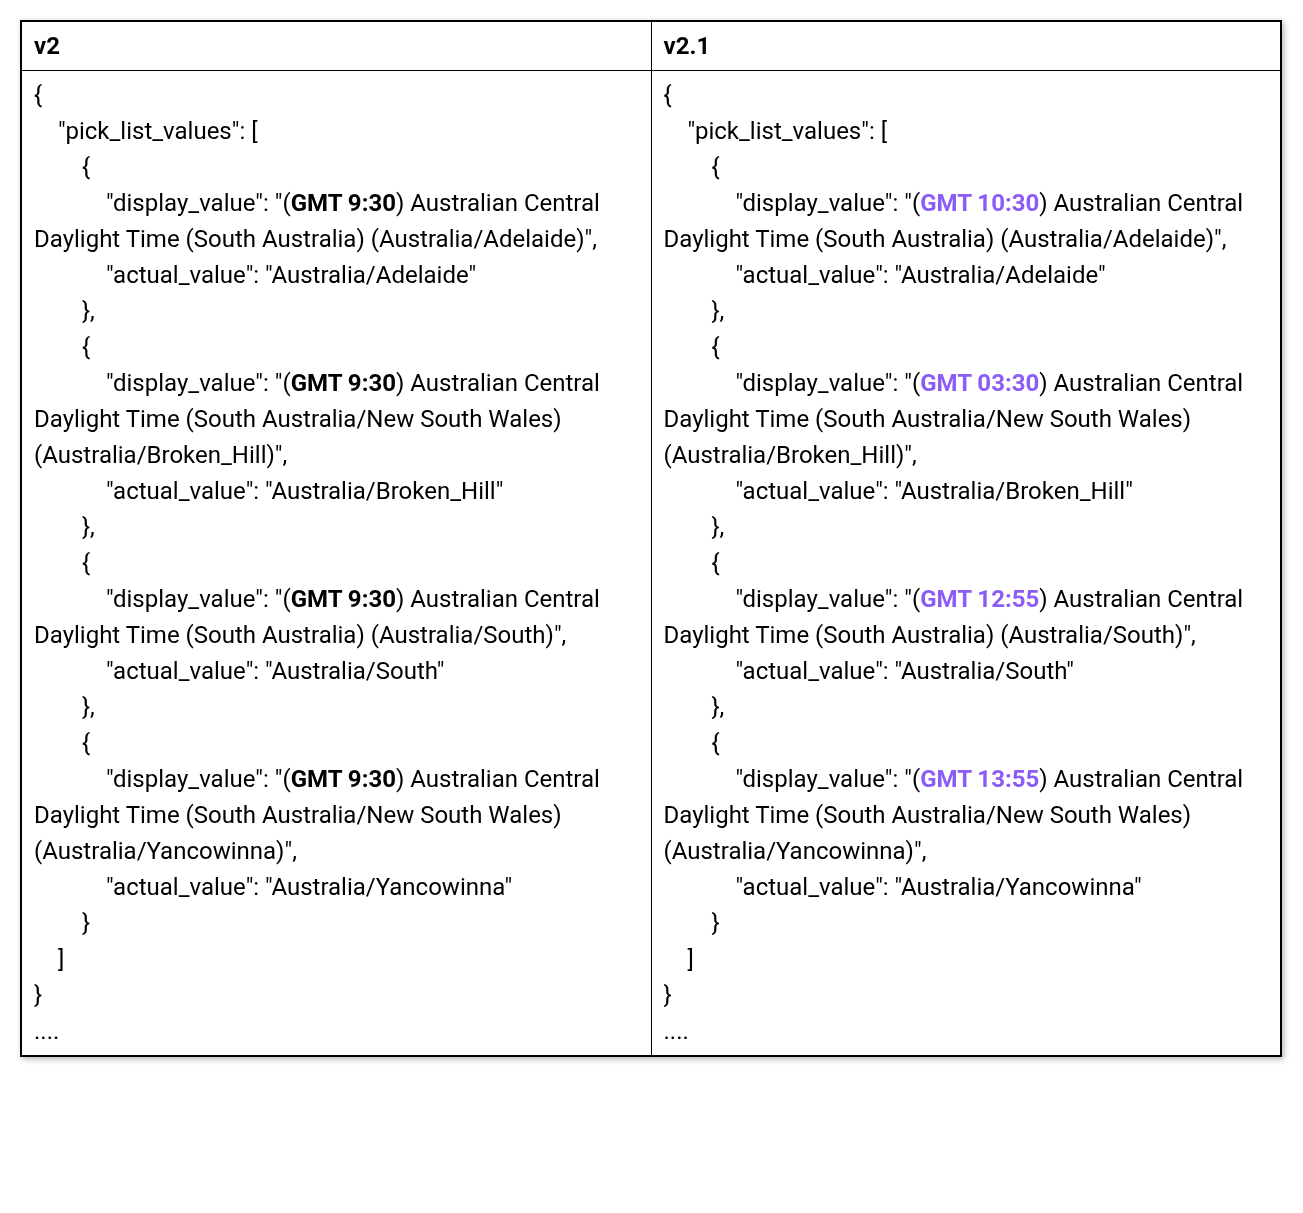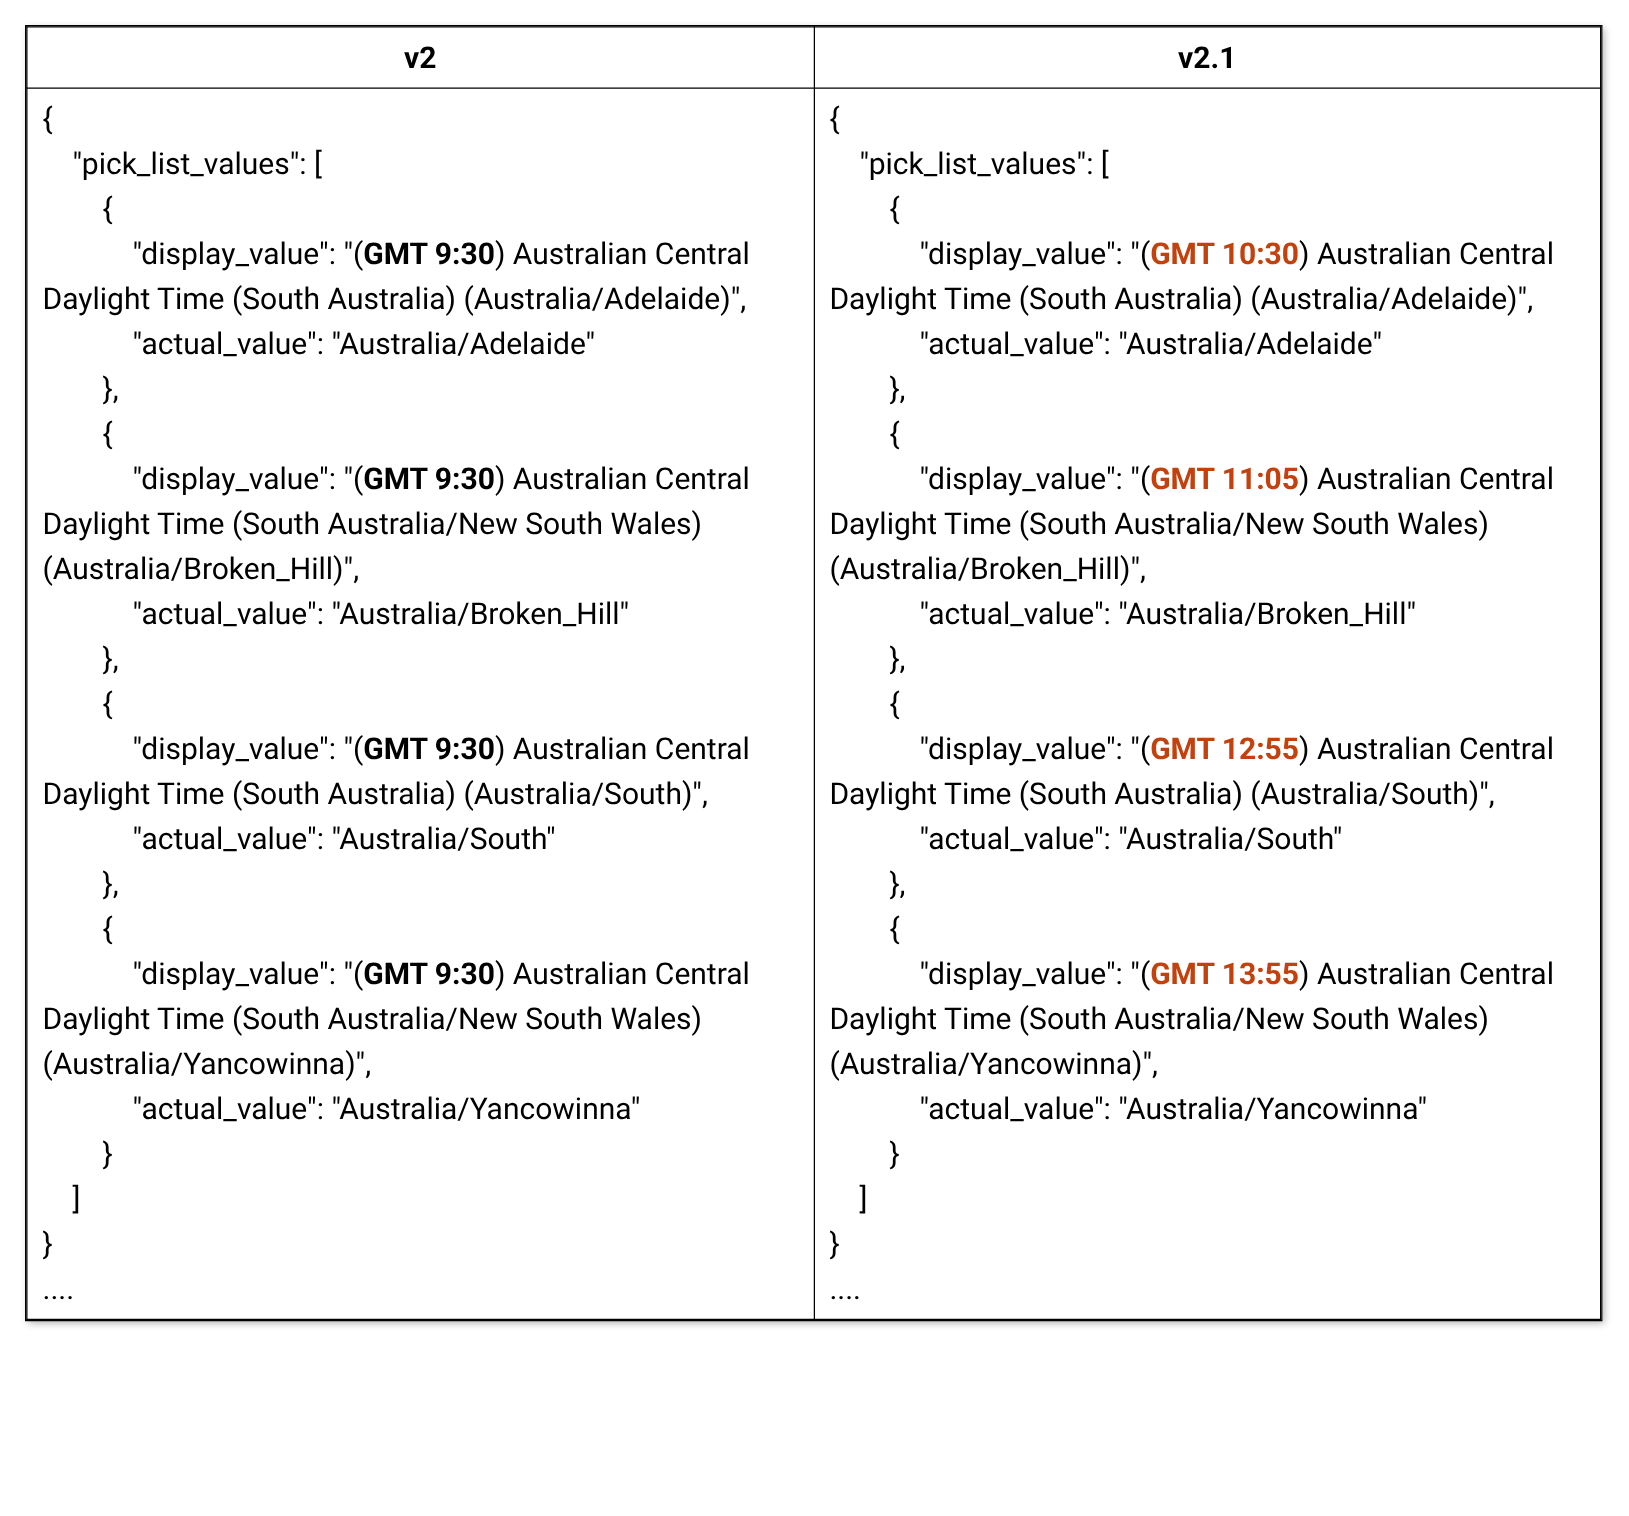--- a/index.html
+++ b/index.html
@@ -19,42 +19,42 @@
       table-layout: fixed;
     }
     th, td {
       border: 1px solid #000;
       padding: 6px 12px;
       vertical-align: top;
       font-size: 24px;
       line-height: 1.5;
     }
     th {
-      text-align: center;
+      text-align: left;
       font-weight: 700;
     }
     td {
       font-weight: 400;
     }
     .code-block {
       font-family: -apple-system, BlinkMacSystemFont, "Segoe UI", Roboto, Helvetica, Arial, sans-serif;
       white-space: normal;
       word-wrap: break-word;
     }
     .line { display: block; }
     .ind1 { padding-left: 1em; }
     .ind2 { padding-left: 2em; }
     .ind3 { padding-left: 3em; }
     .wrap3b {
       text-indent: 0;
       padding-left: 0;
       display: block;
     }
     .bold { font-weight: 700; margin-top: 37px; }
-    .hl { color: #c2410c; font-weight: 700; }
+    .hl { color: #8b5cf6; font-weight: 700; }
   </style>
 </head>
 <body>
 
 <div class="table-wrapper">
 <table>
   <thead>
     <tr>
       <th>v2</th>
       <th>v2.1</th>
@@ -96,21 +96,21 @@
         <div class="code-block">
           <span class="line">{</span>
           <span class="line ind1">"pick_list_values": [</span>
 
           <span class="line ind2">{</span>
           <span class="wrap3b"><span style="padding-left:3em"></span><span>"display_value": "(</span><span class="hl">GMT 10:30</span><span>) Australian Central Daylight Time (South Australia) (Australia/Adelaide)",</span></span>
           <span class="line ind3"><span>"actual_value": "</span><span>Australia/Adelaide</span><span>"</span></span>
           <span class="line ind2">},</span>
 
           <span class="line ind2">{</span>
-          <span class="wrap3b"><span style="padding-left:3em"></span><span>"display_value": "(</span><span class="hl">GMT 11:05</span><span>) Australian Central Daylight Time (South Australia/New South Wales) (Australia/Broken_Hill)",</span></span>
+          <span class="wrap3b"><span style="padding-left:3em"></span><span>"display_value": "(</span><span class="hl">GMT 03:30</span><span>) Australian Central Daylight Time (South Australia/New South Wales) (Australia/Broken_Hill)",</span></span>
           <span class="line ind3"><span>"actual_value": "</span><span>Australia/Broken_Hill</span><span>"</span></span>
           <span class="line ind2">},</span>
 
           <span class="line ind2">{</span>
           <span class="wrap3b"><span style="padding-left:3em"></span><span>"display_value": "(</span><span class="hl">GMT 12:55</span><span>) Australian Central Daylight Time (South Australia) (Australia/South)",</span></span>
           <span class="line ind3"><span>"actual_value": "</span><span>Australia/South</span><span>"</span></span>
           <span class="line ind2">},</span>
 
           <span class="line ind2">{</span>
           <span class="wrap3b"><span style="padding-left:3em"></span><span>"display_value": "(</span><span class="hl">GMT 13:55</span><span>) Australian Central Daylight Time (South Australia/New South Wales) (Australia/Yancowinna)",</span></span>

